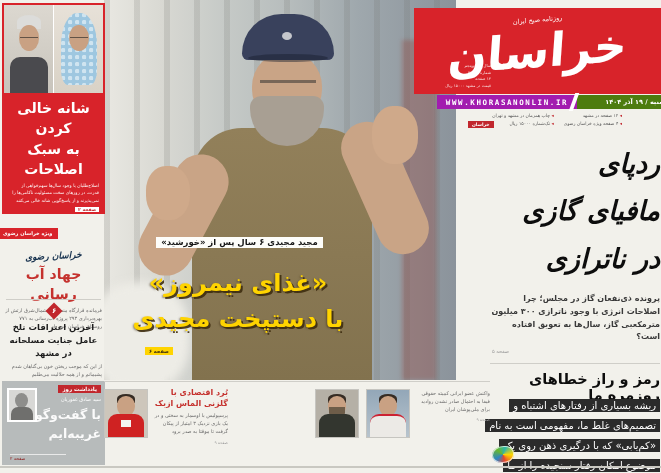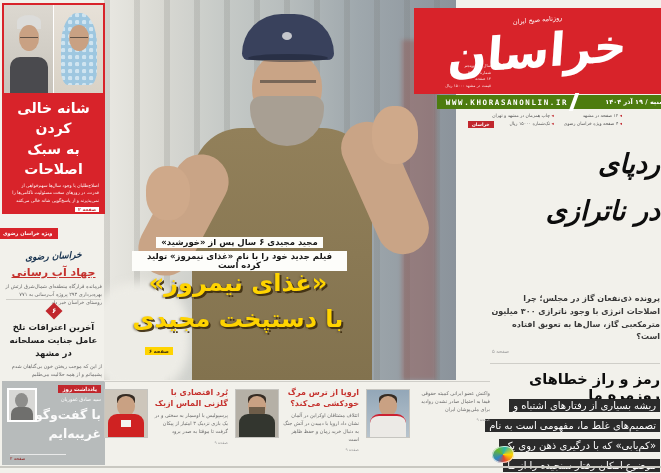--- a/index.html
+++ b/index.html
@@ -31,21 +31,21 @@
   .kicker span{display:inline-block;background:#fdfdfa;color:#161616;font-size:8.5px;font-weight:700;padding:1px 5px;margin-top:2px;}
   .big-yellow{left:118px;top:265px;width:240px;text-align:center;color:#ffd400;font-weight:900;font-size:24px;line-height:1.5;
     text-shadow:2px 2px 0 rgba(62,46,16,.9), -1px 1px 2px rgba(62,46,16,.55);}
   .yellow-tag{left:145px;top:347px;background:#ffd400;color:#3c2d10;font-size:5px;font-weight:700;padding:1px 4px;}
   
   .mast{left:414px;top:8px;width:247px;height:86px;background:#d8232a;color:#fff;}
   .mast .tagline{position:absolute;left:0;right:0;top:8px;text-align:center;font-size:6.5px;transform:rotate(-5deg);opacity:.95;}
   .mast .logo{position:absolute;left:0;right:0;top:16px;text-align:center;font-size:46px;font-weight:700;
     transform:rotate(-4deg) skewX(-8deg);letter-spacing:-2px;}
   .mast .issue{position:absolute;left:7px;bottom:5px;width:70px;font-size:4px;line-height:1.6;opacity:.85;text-align:right;}
-  .site-strip{left:437px;top:95px;width:140px;height:14px;background:#4d7c0f;color:#fff;display:flex;align-items:center;justify-content:center;
+  .site-strip{left:437px;top:95px;width:140px;height:14px;background:#a21caf;color:#fff;display:flex;align-items:center;justify-content:center;
     font-family:"DejaVu Sans Mono",monospace;font-size:7.5px;font-weight:700;letter-spacing:1.6px;direction:ltr;}
   .slash{left:572px;top:93px;width:4px;height:18px;background:#fff;transform:skewX(-20deg);z-index:3;}
   .date-strip{left:577px;top:95px;width:84px;height:14px;background:#4d7c0f;color:#fff;display:flex;align-items:center;justify-content:center;
     font-size:6.5px;font-weight:700;padding-left:24px;}
   .meta-row{left:462px;top:112px;width:160px;display:flex;gap:10px;justify-content:flex-start;color:#5a5a5a;font-size:4.5px;line-height:1.8;}
   .meta-row b{color:#c1272d;}
   .meta-badge{left:468px;top:121px;background:#c1272d;color:#fff;font-size:4.5px;padding:1px 4px;font-weight:700;}
   
   .gas-head{left:488px;top:140px;width:172px;text-align:right;font-size:27px;font-weight:900;color:#0d0d0d;line-height:1.75;letter-spacing:-.5px;font-style:italic;}
   .gas-sum{left:490px;top:293px;width:170px;text-align:right;font-size:8px;font-weight:600;color:#3a3a3a;line-height:1.6;}
@@ -124,21 +124,20 @@
     <div class="man-beard"></div>
     <div class="man-glasses"></div>
     <div class="man-cap">
         <i></i>
       </div>
     <div class="cap-shadow"></div>
   </div>
 
   <div class="abs kicker rtl">
     <span>مجید مجیدی ۶ سال پس از «خورشید»</span><br>
-    <span>فیلم جدید خود را با نام «غذای نیمروز» تولید کرده است</span>
   </div>
   <div class="abs big-yellow rtl">
     <div>«غذای نیمروز»</div>
     <div>با دستپخت مجیدی</div>
   </div>
   <div class="abs yellow-tag">صفحه ۶</div>
 
   <div class="abs mast">
     <div class="tagline">روزنامه صبح ایران</div>
     <div class="logo">خراسان</div>
@@ -159,20 +158,21 @@
     </div>
     <div>
       <div><b>◂</b> <span>چاپ همزمان در مشهد و تهران</span></div>
       <div><b>◂</b> <span>تک‌شماره ۱۵۰۰۰ ریال</span></div>
     </div>
   </div>
   <div class="abs meta-badge">خراسان</div>
 
   <div class="abs gas-head rtl">
     <div>ردپای</div>
+    <div>مافیای گازی</div>
     <div>در ناترازی</div>
   </div>
   <div class="abs gas-sum rtl">پرونده ذی‌نفعان گاز در مجلس؛ چرا اصلاحات انرژی با وجود ناترازی ۳۰۰ میلیون مترمکعبی گاز، سال‌ها به تعویق افتاده است؟</div>
   <div class="abs gas-page">صفحه ۵</div>
   <div class="abs hline" style="left:490px;top:363px;width:170px;"></div>
 
   <div class="abs err-head rtl">رمز و راز خطاهای روزمره ما</div>
   <div class="abs err-sum rtl">
     <span>ریشه بسیاری از رفتارهای اشتباه و تصمیم‌های غلط ما، مفهومی است به نام «کم‌یابی» که با درگیری ذهن روی یک موضوع امکان رفتار سنجیده را از ما می‌گیرد</span>
   </div>
@@ -200,21 +200,21 @@
       </h2>
       <p>اصلاح‌طلبان با وجود سال‌ها سهم‌خواهی از قدرت، در روزهای سخت مسئولیت ناکامی‌ها را نمی‌پذیرند و از پاسخ‌گویی شانه خالی می‌کنند</p>
       <span class="pbadge">صفحه ۲</span>
     </div>
   </div>
 
   <div class="abs edge-tag">ویژه خراسان رضوی</div>
 
   <div class="abs sideblock" style="top:244px;">
     <span class="nameplate">خراسان رضوی</span>
-    <div class="red-h rtl" style="font-size:11px;text-decoration:underline;">جهاد آب رسانی</div>
+    <div class="red-h rtl" style="font-size:14px;">جهاد آب رسانی</div>
     <p class="gray-p rtl">فرمانده قرارگاه منطقه‌ای شمال‌شرق ارتش از بهره‌برداری ۲۹۳ پروژه آب‌رسانی به ۷۷۱ روستای خراسان خبر داد</p>
   </div>
   <div class="abs hline" style="left:6px;top:299px;width:95px;"></div>
 
   <div class="abs sideblock" style="top:305px;">
     <div class="diamond">
       <span>۶</span>
     </div>
     <div class="dark-h rtl">آخرین اعترافات تلخ عامل جنایت مسلحانه در مشهد</div>
     <p class="gray-p rtl" style="margin-top:3px;">از این که موجب ریختن خون بی‌گناهان شدم پشیمانم و از همه حلالیت می‌طلبم</p>
@@ -243,25 +243,20 @@
         <div class="bpage">صفحه ۹</div>
       </div>
       <div class="bphoto taremi">
         <div class="hair"></div>
         <div class="head"></div>
         <div class="torso"></div>
       </div>
     </div>
 
     <div class="bitem">
-      <div class="btext rtl">
-        <h3>اروپا از ترس مرگ خودکشی می‌کند؟</h3>
-        <p>ائتلاف مشتاقان اوکراین در آلمان نشان داد اروپا با دمیدن در آتش جنگ به دنبال خرید زمان و حفظ ظاهر است</p>
-        <div class="bpage">صفحه ۹</div>
-      </div>
       <div class="bphoto zel">
         <div class="hair"></div>
         <div class="head"></div>
         <div class="beard"></div>
         <div class="torso"></div>
       </div>
     </div>
 
     <div class="bitem">
       <div class="btext rtl">

